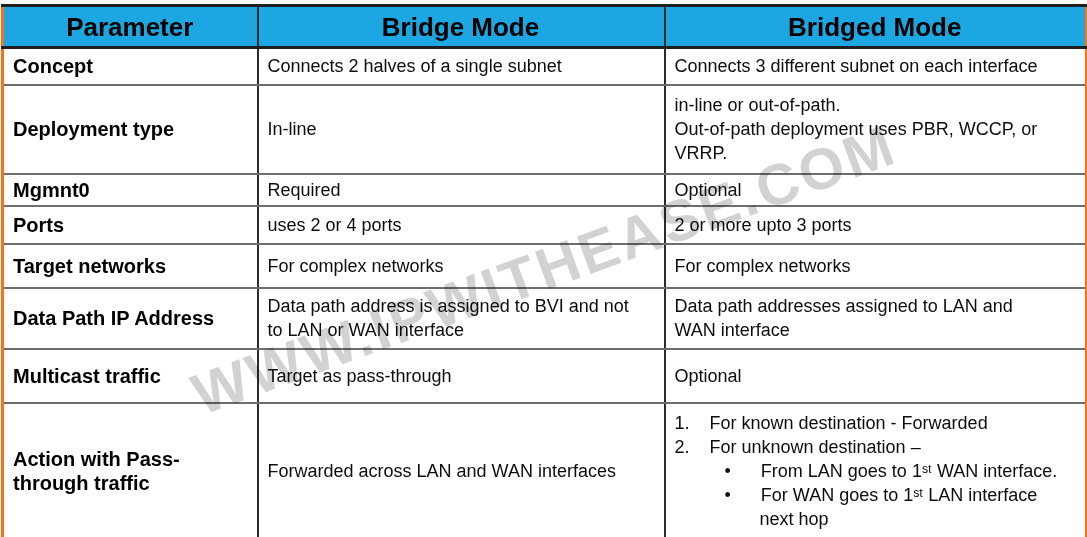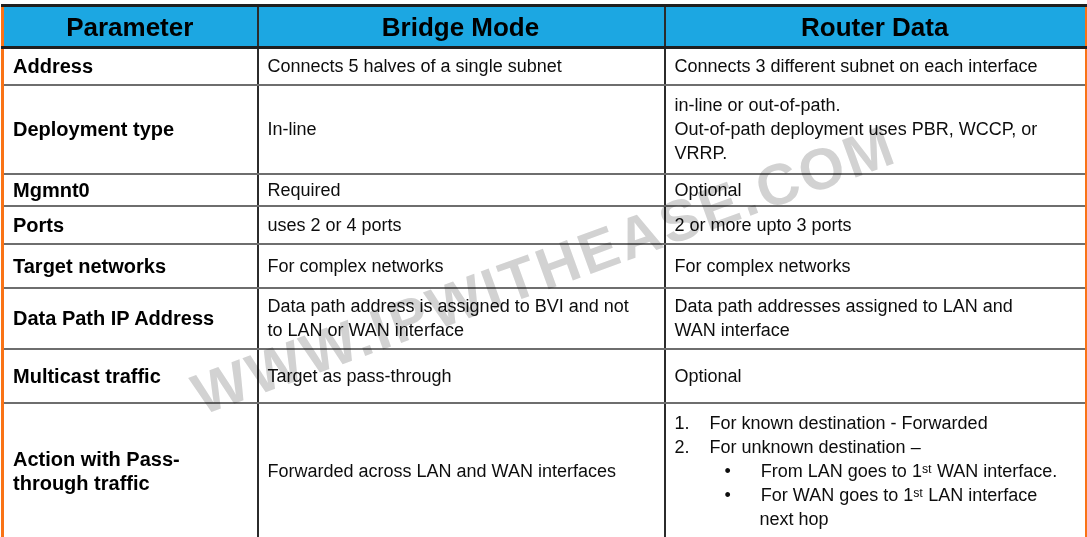--- a/index.html
+++ b/index.html
@@ -85,25 +85,25 @@
   <table class="compare">
     <colgroup>
       <col style="width:255px">
       <col style="width:407px">
       <col style="width:422px">
     </colgroup>
     <tbody>
         <tr class="r-header">
       <th>Parameter</th>
       <th>Bridge Mode</th>
-      <th>Router Data</th>
+      <th>Bridged Mode</th>
     </tr>
     <tr class="r0">
-      <td class="param">Address</td>
-      <td>Connects 5 halves of a single subnet</td>
+      <td class="param">Concept</td>
+      <td>Connects 2 halves of a single subnet</td>
       <td>Connects 3 different subnet on each interface</td>
     </tr>
     <tr class="r1">
       <td class="param">Deployment type</td>
       <td>In-line</td>
       <td>in-line or out-of-path.
 Out-of-path deployment uses PBR, WCCP, or
 VRRP.</td>
     </tr>
     <tr class="r2">

